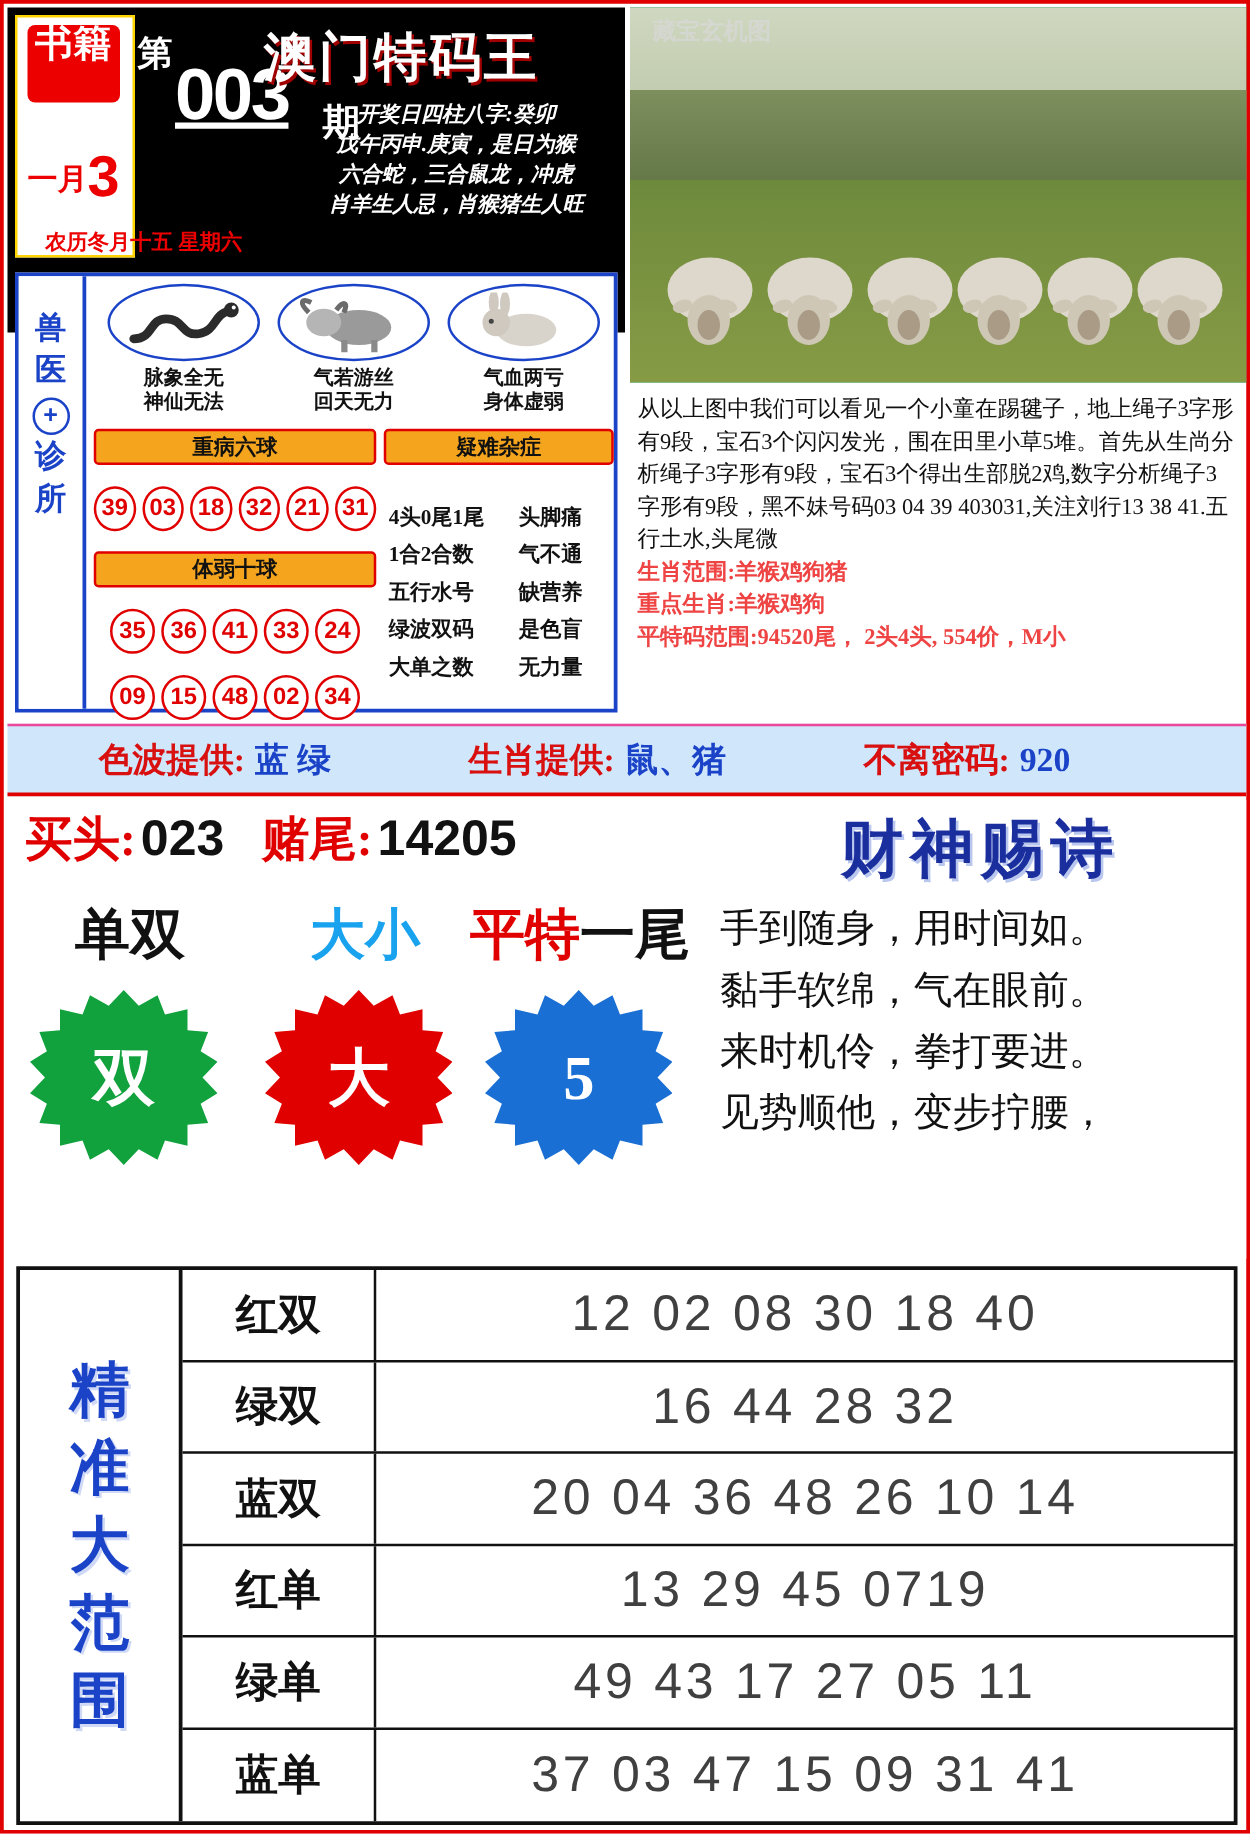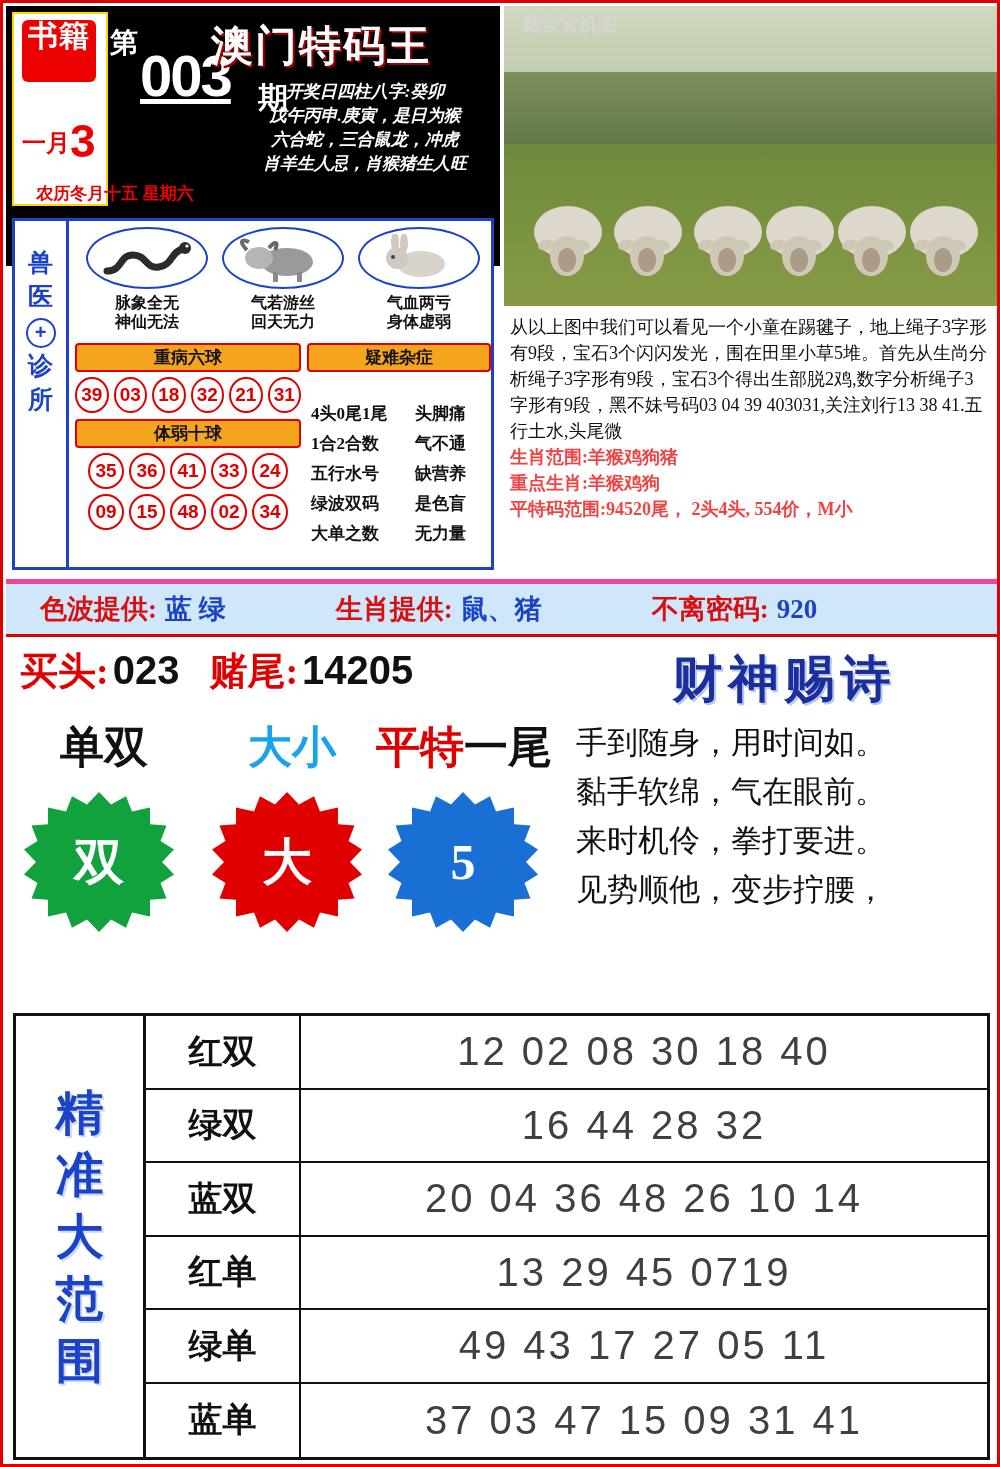--- a/index.html
+++ b/index.html
@@ -40,21 +40,21 @@
   .zod{position:absolute;left:60px;top:6px;width:416px;height:110px;}
   .zcell{position:absolute;top:0;width:132px;text-align:center;}
   .zcell:nth-child(1){left:6px}.zcell:nth-child(2){left:142px}.zcell:nth-child(3){left:278px}
   .oval{width:118px;height:58px;margin:0 auto;border:2px solid #1a43c8;border-radius:50%;position:relative;overflow:hidden;background:#fff;}
   .oval svg{position:absolute;left:50%;top:50%;transform:translate(-50%,-50%);}
   .zlbl{font-size:16px;font-weight:bold;color:#111;line-height:19px;margin-top:4px;font-family:"Liberation Serif",serif;}
 
   .sect{position:absolute;}
   .sect-title{background:#f5a41e;border:2px solid #e00000;color:#111;font-weight:bold;font-size:17px;
       text-align:center;border-radius:4px;padding:1px 0;}
-  .balls{margin-top:5px;display:flex;gap:5px;justify-content:center;}
+  .balls{margin-top:17px;display:flex;gap:5px;justify-content:center;}
   .ball{width:36px;height:36px;border-radius:50%;border:2px solid #e00000;color:#e00000;font-weight:bold;
       font-size:19px;display:flex;align-items:center;justify-content:center;background:#fff;box-sizing:border-box;}
 
   .colA{position:absolute;left:60px;top:122px;width:226px;}
   .colB{position:absolute;left:292px;top:122px;width:184px;}
   .listcol{font-size:17px;font-weight:bold;color:#111;line-height:30px;font-family:"Liberation Serif",serif;}
   .listcol.left{position:absolute;left:296px;top:178px;}
   .listcol.right{position:absolute;left:400px;top:178px;}
 
   
@@ -70,22 +70,22 @@
   .sheep .face{position:absolute;left:24px;bottom:4px;width:18px;height:24px;border-radius:9px/12px;background:#a99b86;}
   .sheep .ear{position:absolute;bottom:26px;width:16px;height:10px;border-radius:8px/5px;background:#cfc7b6;}
   .sheep .ear.l{left:4px;transform:rotate(-18deg);}
   .sheep .ear.r{left:40px;transform:rotate(18deg);}
 
   .article{position:absolute;left:0;top:304px;width:493px;height:266px;font-size:18px;line-height:26px;color:#111;
       font-family:"Liberation Serif","DejaVu Serif",serif;padding:4px 6px 0 6px;box-sizing:border-box;}
   .article .blue{color:#ef4444;font-weight:bold;}
 
   
-  .strip{position:absolute;left:3px;top:576px;width:991px;height:58px;background:#cfe6fb;border-top:5px solid #ec4899;border-bottom:3px solid #e00000;box-sizing:border-box;
-      display:flex;align-items:center;}
+  .strip{position:absolute;left:3px;top:576px;width:991px;height:58px;background:#cfe6fb;border-top:2px solid #ec4899;border-bottom:3px solid #e00000;box-sizing:border-box;
+      display:flex;align-items:center;padding-left:39px;}
   .strip .it{display:flex;align-items:baseline;font-size:27px;font-weight:bold;color:#d81010;font-family:"Liberation Serif",serif;}
   .strip .vv{color:#1a43c8;margin-left:8px;}
   .strip .it1{margin-left:34px;}.strip .it2{margin-left:110px;}.strip .it3{margin-left:110px;}
 
   
   .mid{position:absolute;left:3px;top:637px;width:991px;height:367px;background:#fff;}
   .mid-left{position:absolute;left:0;top:0;width:566px;height:367px;}
   .btrow{position:absolute;left:14px;top:6px;display:flex;align-items:baseline;}
   .btrow .lbl{font-size:38px;font-weight:bold;color:#e00000;font-family:"Liberation Serif",serif;}
   .btrow .val{font-size:40px;font-weight:bold;color:#111;margin-left:4px;}
@@ -204,21 +204,21 @@
         <div class="sect colA">
           <div class="sect-title">重病六球</div>
           <div class="balls">
             <span class="ball">39</span>
             <span class="ball">03</span>
             <span class="ball">18</span>
             <span class="ball">32</span>
             <span class="ball">21</span>
             <span class="ball">31</span>
           </div>
-          <div class="sect-title" style="margin-top:6px">体弱十球</div>
+          <div class="sect-title" style="margin-top:16px">体弱十球</div>
           <div class="balls">
             <span class="ball">35</span>
             <span class="ball">36</span>
             <span class="ball">41</span>
             <span class="ball">33</span>
             <span class="ball">24</span>
           </div>
           <div class="balls">
             <span class="ball">09</span>
             <span class="ball">15</span>

